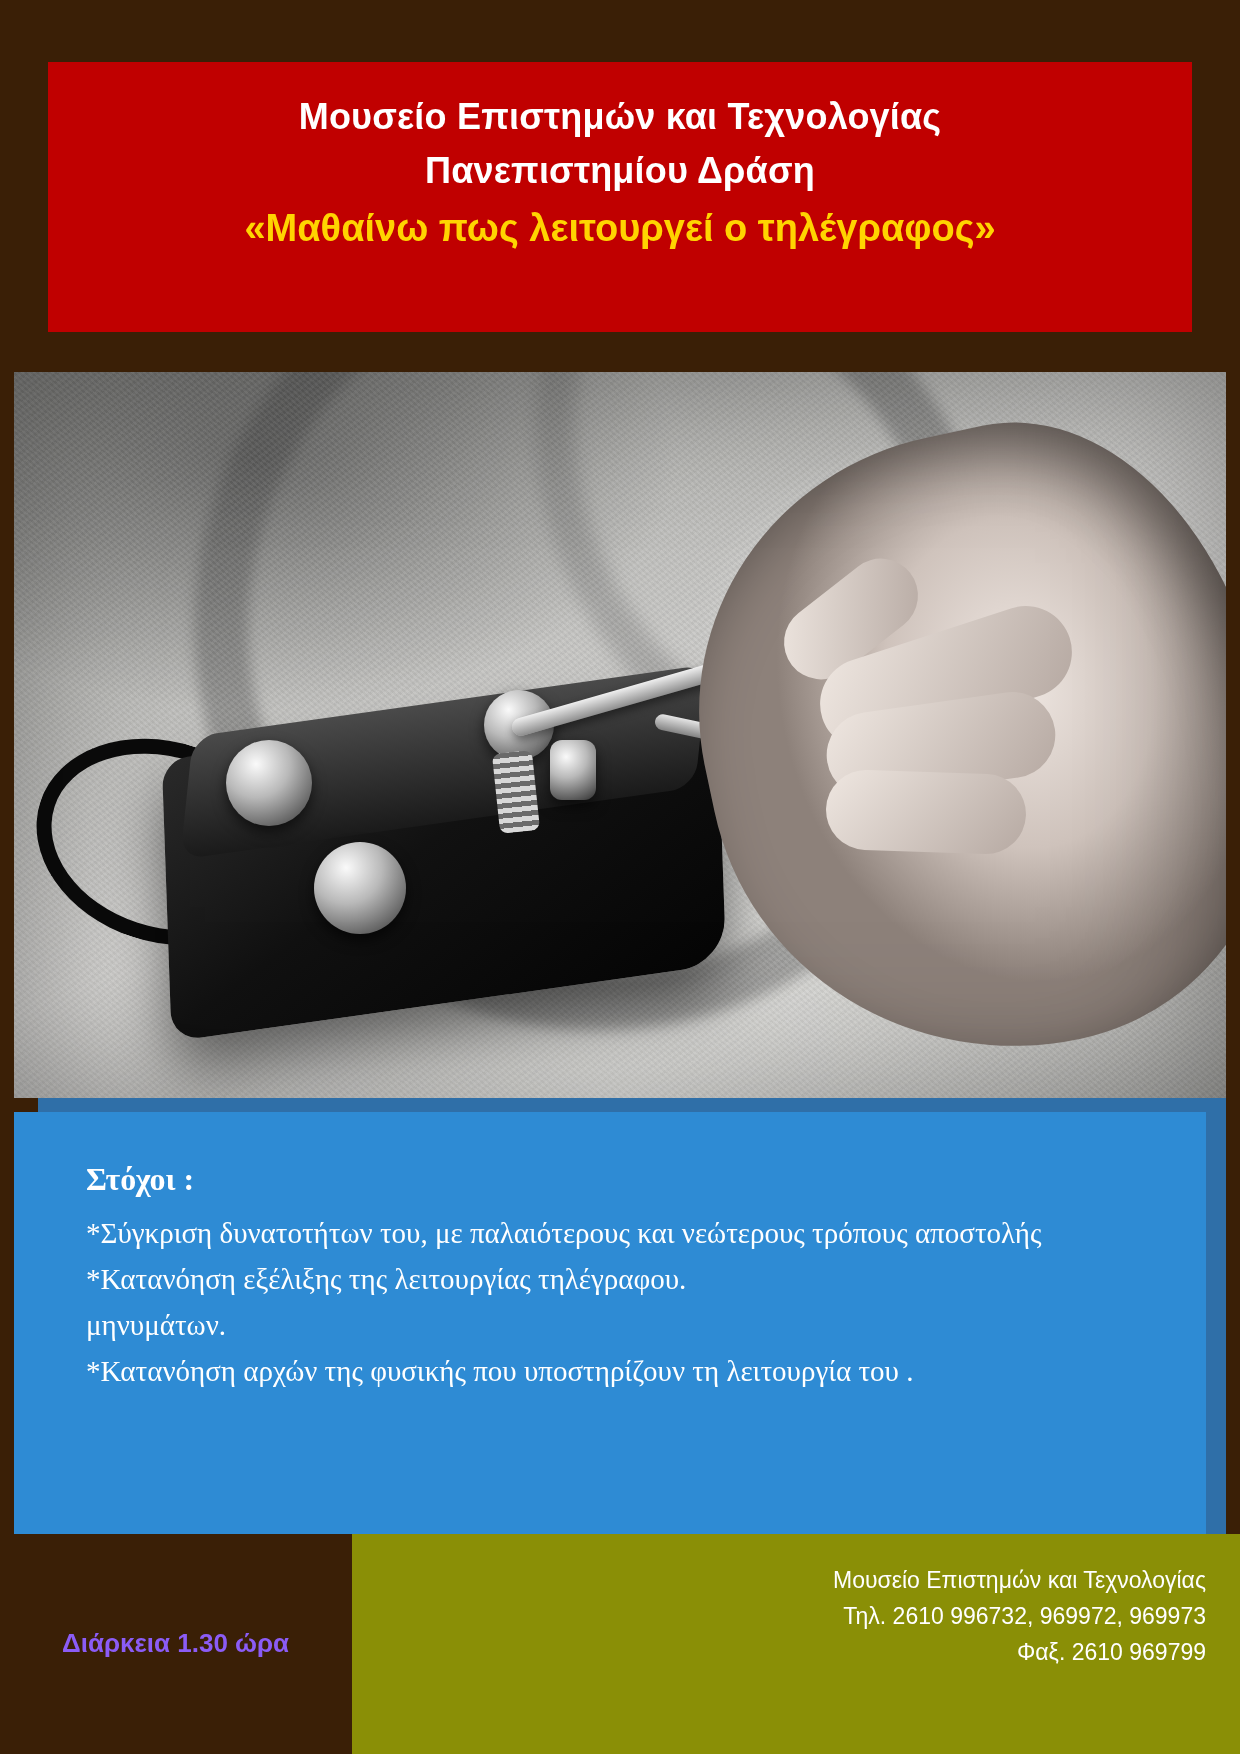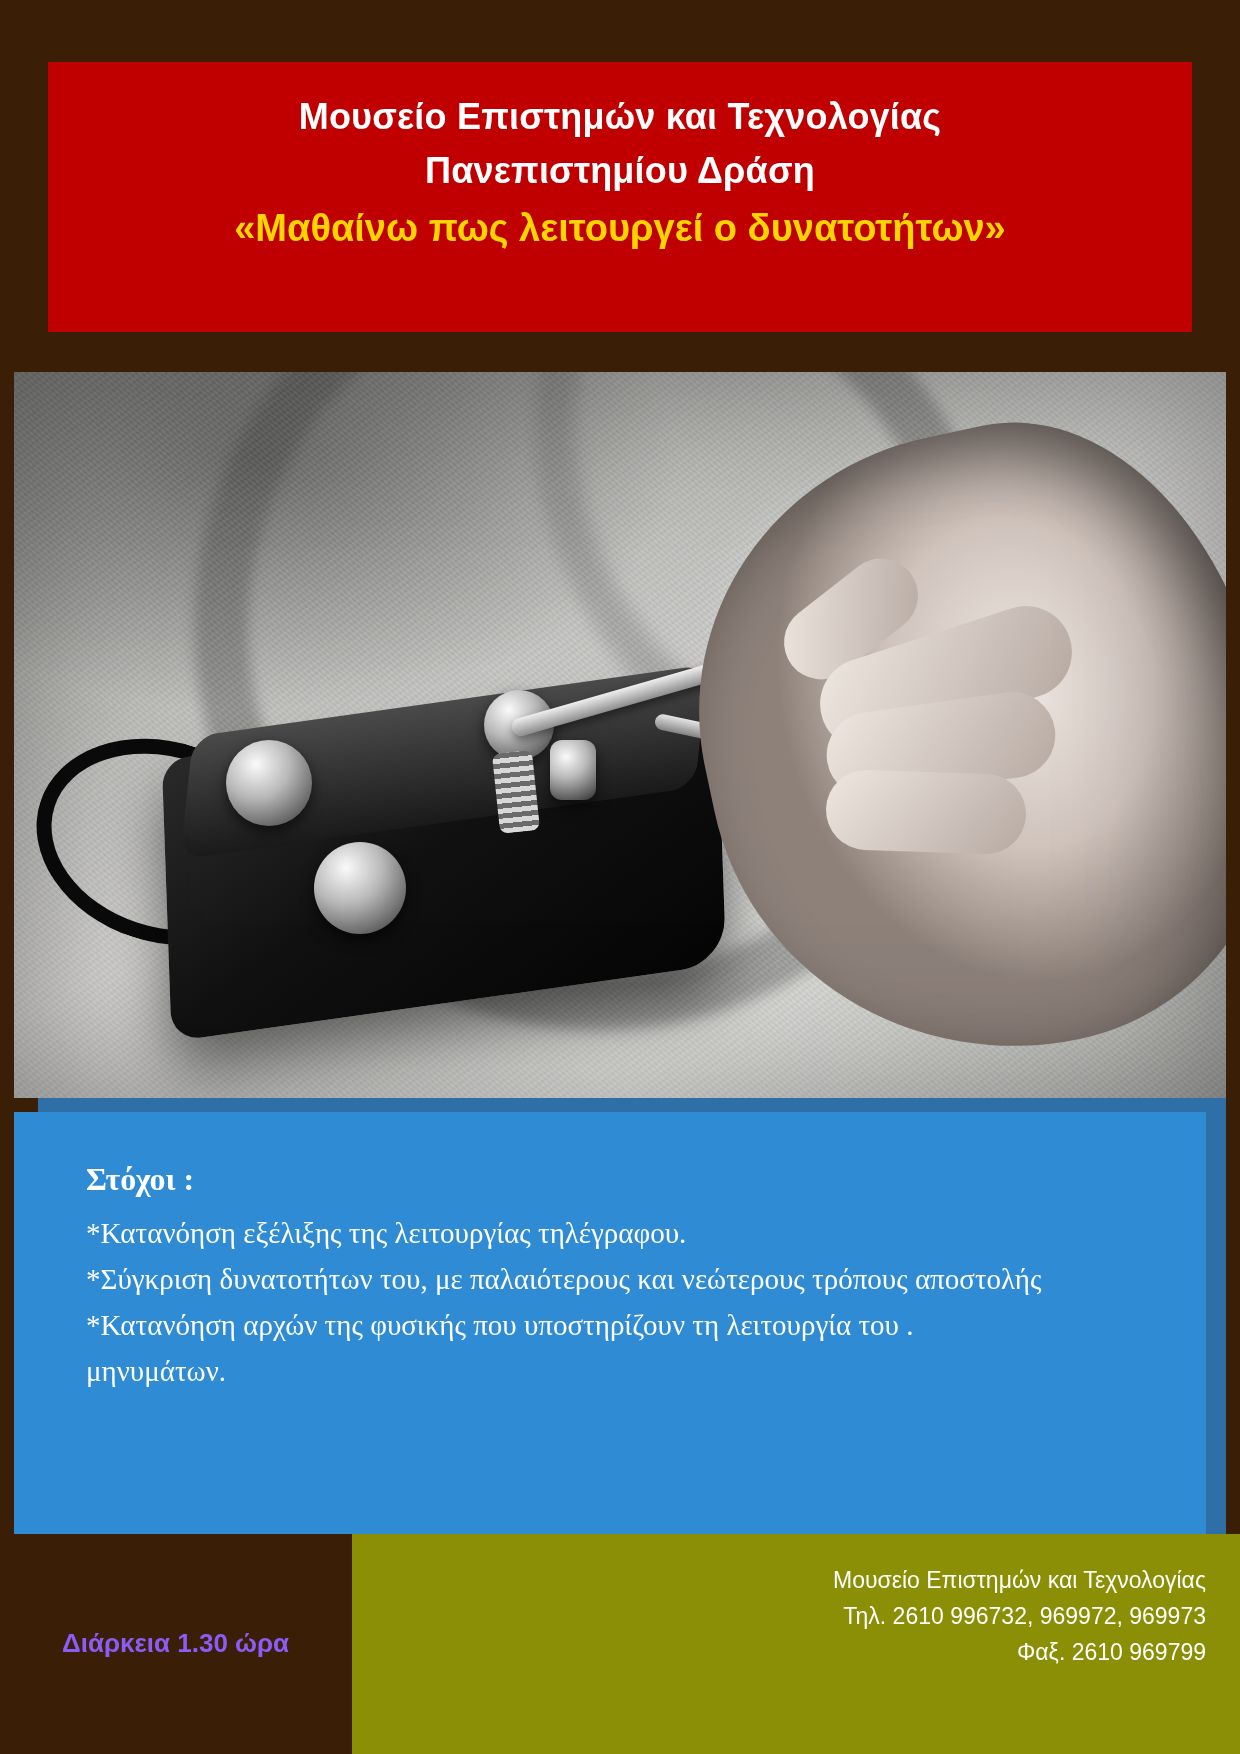--- a/index.html
+++ b/index.html
@@ -255,21 +255,21 @@
     font-size: 23px;
     line-height: 36px;
   }
 </style>
 </head>
 <body>
 
 <div class="header-banner">
   <div class="header-line1">Μουσείο Επιστημών και Τεχνολογίας</div>
   <div class="header-line2">Πανεπιστημίου Δράση</div>
-  <div class="header-title">«Μαθαίνω πως λειτουργεί ο δυνατοτήτων»</div>
+  <div class="header-title">«Μαθαίνω πως λειτουργεί ο τηλέγραφος»</div>
 </div>
 
 <div class="photo-wrap">
   <div class="photo"></div>
   <div class="carpet-arc"></div>
   <div class="carpet-arc2"></div>
   <div class="photo-grain"></div>
 
   <div class="cable"></div>
   <div class="key-base"></div>
@@ -287,24 +287,24 @@
   <div class="finger f1"></div>
   <div class="finger f2"></div>
   <div class="finger f3"></div>
 
   <div class="photo-vignette"></div>
 </div>
 
 <div class="blue-shadow"></div>
 <div class="blue-block">
   <div class="goals-title">Στόχοι :</div>
+  <div class="goal-line">*Σύγκριση δυνατοτήτων του, με παλαιότερους και νεώτερους τρόπους αποστολής</div>
   <div class="goal-line">*Κατανόηση εξέλιξης της λειτουργίας τηλέγραφου.</div>
-  <div class="goal-line">*Σύγκριση δυνατοτήτων του, με παλαιότερους και νεώτερους τρόπους αποστολής</div>
+  <div class="goal-line">μηνυμάτων.</div>
   <div class="goal-line">*Κατανόηση  αρχών της φυσικής που υποστηρίζουν τη λειτουργία του .</div>
-  <div class="goal-line">μηνυμάτων.</div>
 </div>
 
 <div class="footer-left"></div>
 <div class="duration">Διάρκεια 1.30 ώρα</div>
 <div class="footer-olive">
   <div class="contact-line">Μουσείο Επιστημών και Τεχνολογίας</div>
   <div class="contact-line">Τηλ. 2610 996732, 969972, 969973</div>
   <div class="contact-line">Φαξ. 2610 969799</div>
 </div>
 

